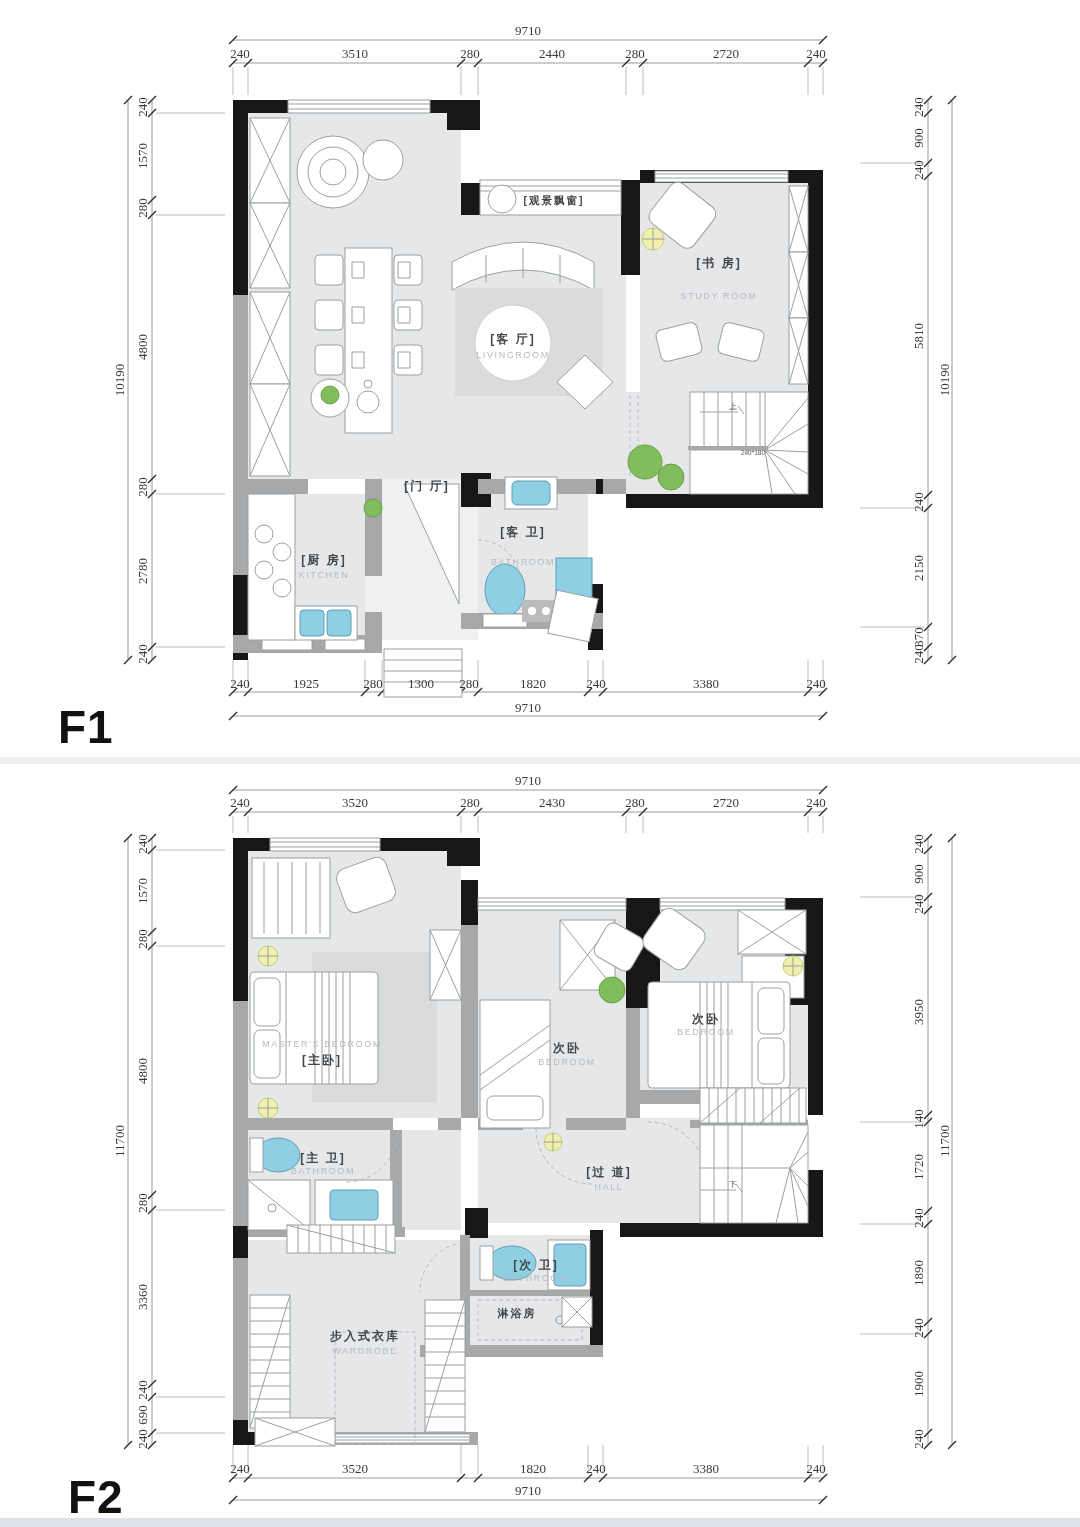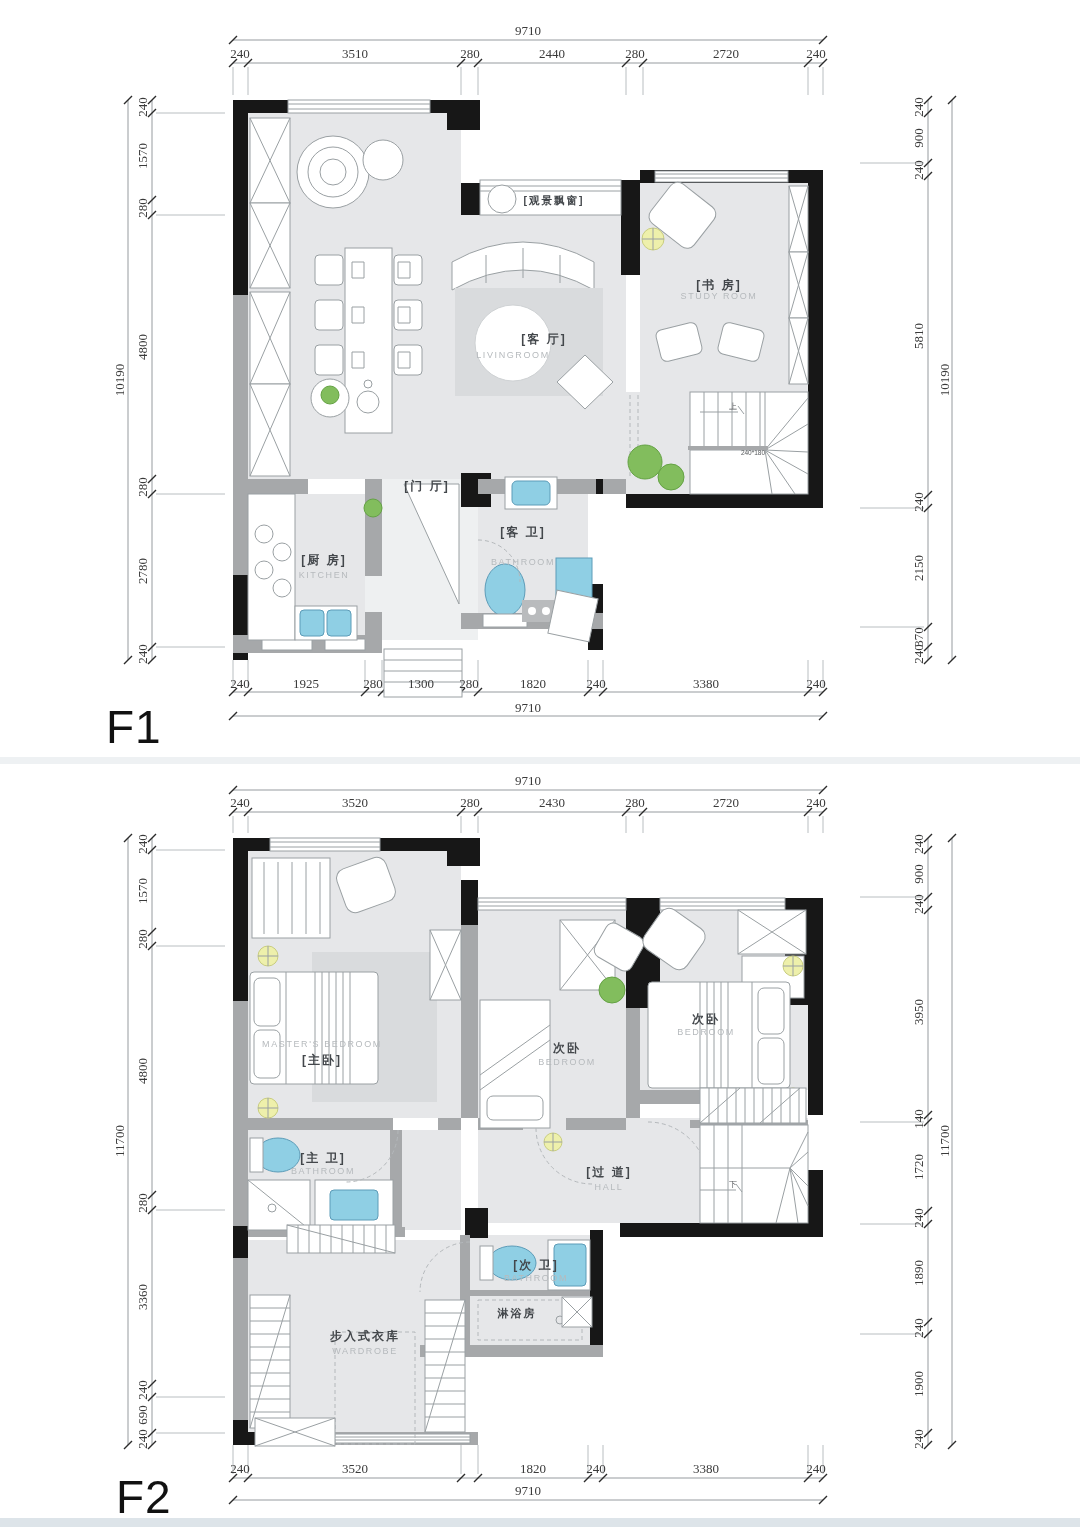--- a/index.html
+++ b/index.html
@@ -21,21 +21,21 @@
   .dim-line{stroke:#8a9094;fill:none;stroke-width:0.9;}
   .tick{stroke:#2b2b2b;fill:none;stroke-width:1.4;}
   .dim{position:absolute;transform:translate(-50%,-50%);font-family:"Liberation Serif","DejaVu Serif",serif;
        font-size:13px;color:#3a3a3a;white-space:nowrap;}
   .dim.v{transform:translate(-50%,-50%) rotate(-90deg);}
   .cn{position:absolute;transform:translate(-50%,-50%);font-size:12px;font-weight:bold;color:#43474b;
       letter-spacing:2px;white-space:nowrap;}
   .en{position:absolute;transform:translate(-50%,-50%);font-size:9px;color:#b6babd;letter-spacing:1.6px;
       white-space:nowrap;}
   .tiny{position:absolute;transform:translate(-50%,-50%);font-size:8px;color:#55585b;white-space:nowrap;}
-  .floor-title{position:absolute;font-size:46px;font-weight:400;color:#111;letter-spacing:1px;margin-left:48px;}
+  .floor-title{position:absolute;font-size:46px;font-weight:700;color:#111;letter-spacing:1px;}
   .panel-sep{position:absolute;left:0;width:1080px;height:7px;background:#eef1f3;}
   .page-strip{position:absolute;left:0;bottom:0;width:1080px;height:9px;background:#dde4e9;}
 </style>
 </head>
 <body>
 
 <div id="stage">
 
 <svg id="plan-svg" width="1080" height="1527" viewBox="0 0 1080 1527">
 
@@ -376,23 +376,23 @@
   <div class="dim v" style="left:919px;top:107px">240</div>
   <div class="dim v" style="left:919px;top:138px">900</div>
   <div class="dim v" style="left:919px;top:170px">240</div>
   <div class="dim v" style="left:919px;top:336px">5810</div>
   <div class="dim v" style="left:919px;top:502px">240</div>
   <div class="dim v" style="left:919px;top:568px">2150</div>
   <div class="dim v" style="left:919px;top:637px">370</div>
   <div class="dim v" style="left:919px;top:654px">240</div>
 
   <div class="cn" style="left:554px;top:201px;font-size:10.5px">[观景飘窗]</div>
-  <div class="cn" style="left:719px;top:285px">[书 房]</div>
+  <div class="cn" style="left:719px;top:263px">[书 房]</div>
   <div class="en" style="left:719px;top:296px">STUDY ROOM</div>
-  <div class="cn" style="left:544px;top:339px">[客 厅]</div>
+  <div class="cn" style="left:513px;top:339px">[客 厅]</div>
   <div class="en" style="left:513px;top:355px">LIVINGROOM</div>
   <div class="cn" style="left:427px;top:486px">[门 厅]</div>
   <div class="cn" style="left:324px;top:560px">[厨 房]</div>
   <div class="en" style="left:324px;top:575px">KITCHEN</div>
   <div class="cn" style="left:523px;top:532px">[客 卫]</div>
   <div class="en" style="left:523px;top:562px">BATHROOM</div>
   <div class="tiny" style="left:753px;top:452px;font-size:6.5px">240*180</div>
   <div class="tiny" style="left:733px;top:406px">上</div>
   <div class="floor-title" style="left:58px;top:700px">F1</div>
 

